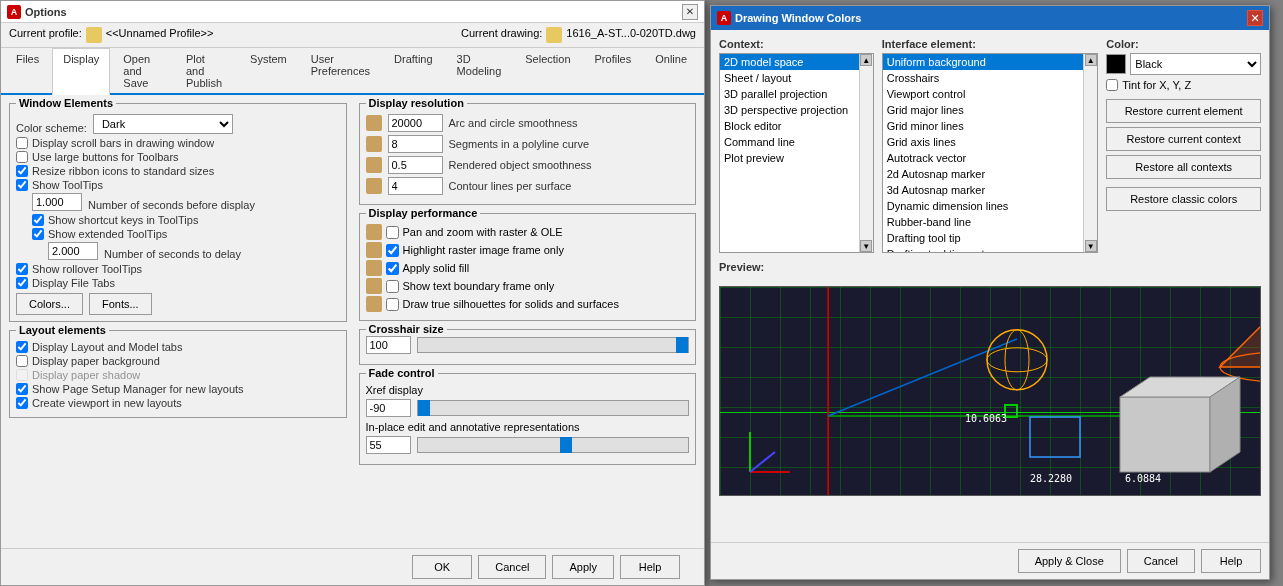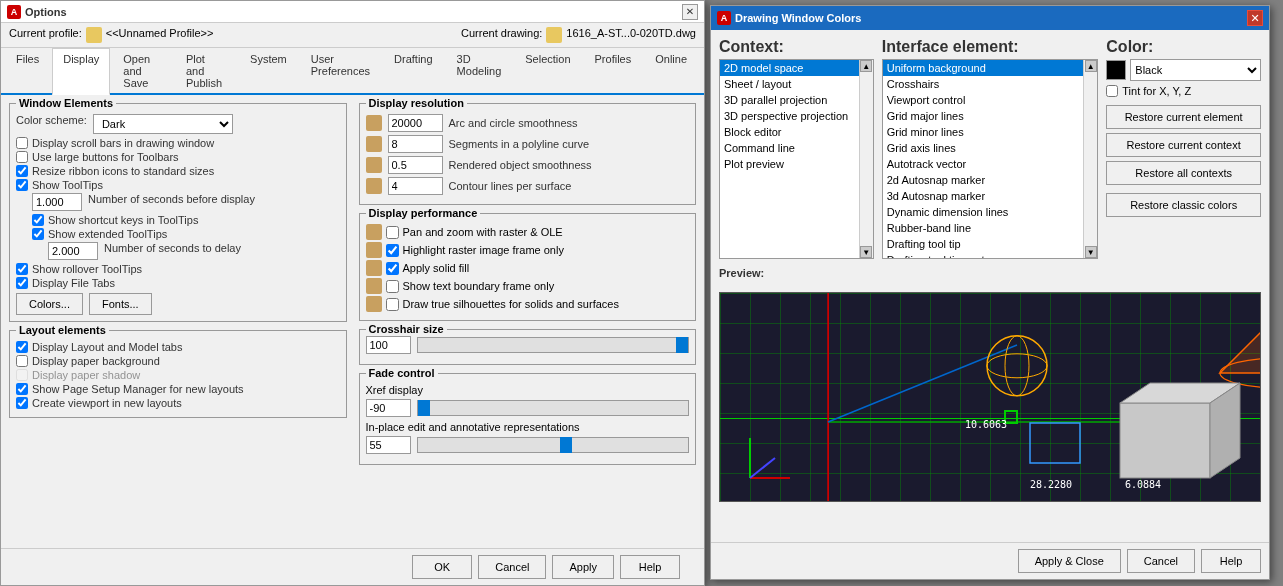--- a/index.html
+++ b/index.html
@@ -146,21 +146,21 @@
       font-weight: bold;
       font-size: 11px;
     }
 
     .section-content {
       margin-top: 4px;
     }
 
     .field-row {
       display: flex;
-      align-items: flex-start;
+      align-items: flex-end;
       gap: 6px;
       margin-bottom: 3px;
     }
 
     .field-row label {
       font-size: 11px;
       color: #333;
     }
 
     .color-scheme-select {
@@ -381,21 +381,21 @@
 
     .interface-col {
       flex: 1.4;
     }
 
     .color-col {
       flex: 1;
     }
 
     .col-label {
-      font-size: 16px;
+      font-size: 11px;
       font-weight: bold;
       margin-bottom: 3px;
       color: #333;
     }
 
     .list-item {
       padding: 2px 4px;
       cursor: pointer;
       white-space: nowrap;
       overflow: hidden;

